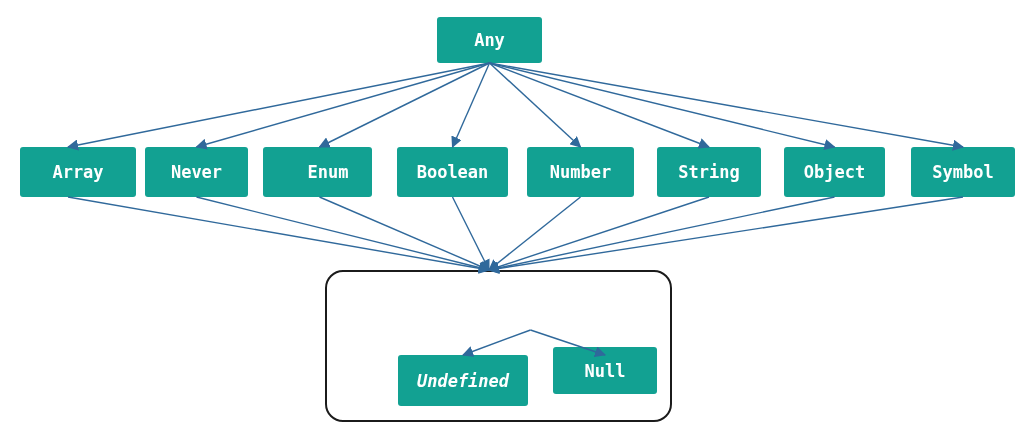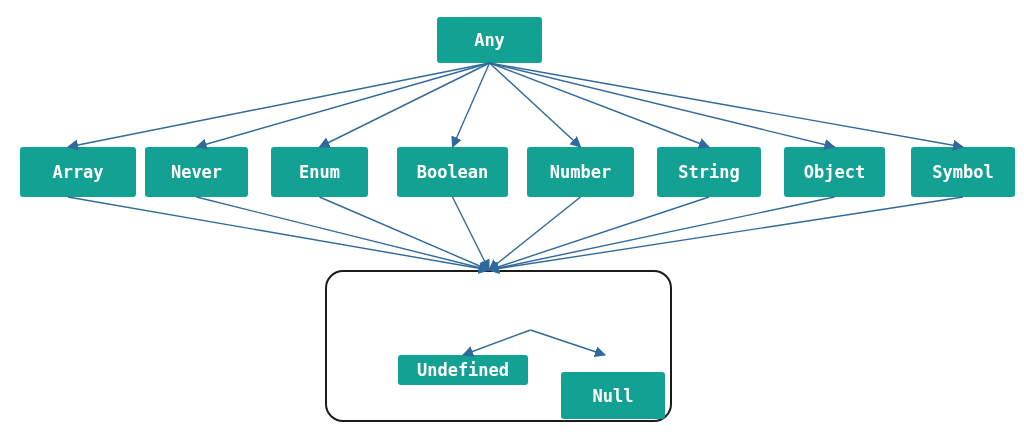--- a/index.html
+++ b/index.html
@@ -80,33 +80,33 @@
       <line x1="530.5" y1="330" x2="463" y2="355" stroke="#30699B" stroke-width="1.4" marker-end="url(#arrowhead)"></line>
       <line x1="530.5" y1="330" x2="605" y2="355" stroke="#30699B" stroke-width="1.4" marker-end="url(#arrowhead)"></line>
     </svg>
 
   <div class="node" style="left:437px;top:17px;width:105px;height:46px;">Any</div>
 
   <div class="node" style="left:20px;top:147px;width:116px;height:50px;">Array</div>
 
   <div class="node" style="left:145px;top:147px;width:103px;height:50px;">Never</div>
 
-  <div class="node" style="left:271px;top:147px;width:97px;height:50px;">Enum</div>
+  <div class="node" style="left:263px;top:147px;width:88px;height:50px;padding-left:21px;">Enum</div>
 
   <div class="node" style="left:397px;top:147px;width:111px;height:50px;">Boolean</div>
 
   <div class="node" style="left:527px;top:147px;width:107px;height:50px;">Number</div>
 
   <div class="node" style="left:657px;top:147px;width:104px;height:50px;">String</div>
 
   <div class="node" style="left:784px;top:147px;width:101px;height:50px;">Object</div>
 
   <div class="node" style="left:911px;top:147px;width:104px;height:50px;">Symbol</div>
 
   <div id="group-box"></div>
 
 
 
-  <div class="node" style="left:398px;top:355px;width:130px;height:30px;">Undefined</div>
+  <div class="node" style="left:398px;top:355px;width:130px;height:51px;font-style:italic;">Undefined</div>
 
-  <div class="node" style="left:553px;top:372px;width:104px;height:47px;margin-left:8px;">Null</div>
+  <div class="node" style="left:553px;top:347px;width:104px;height:47px;">Null</div>
 
 </div>
 
 </body></html>

